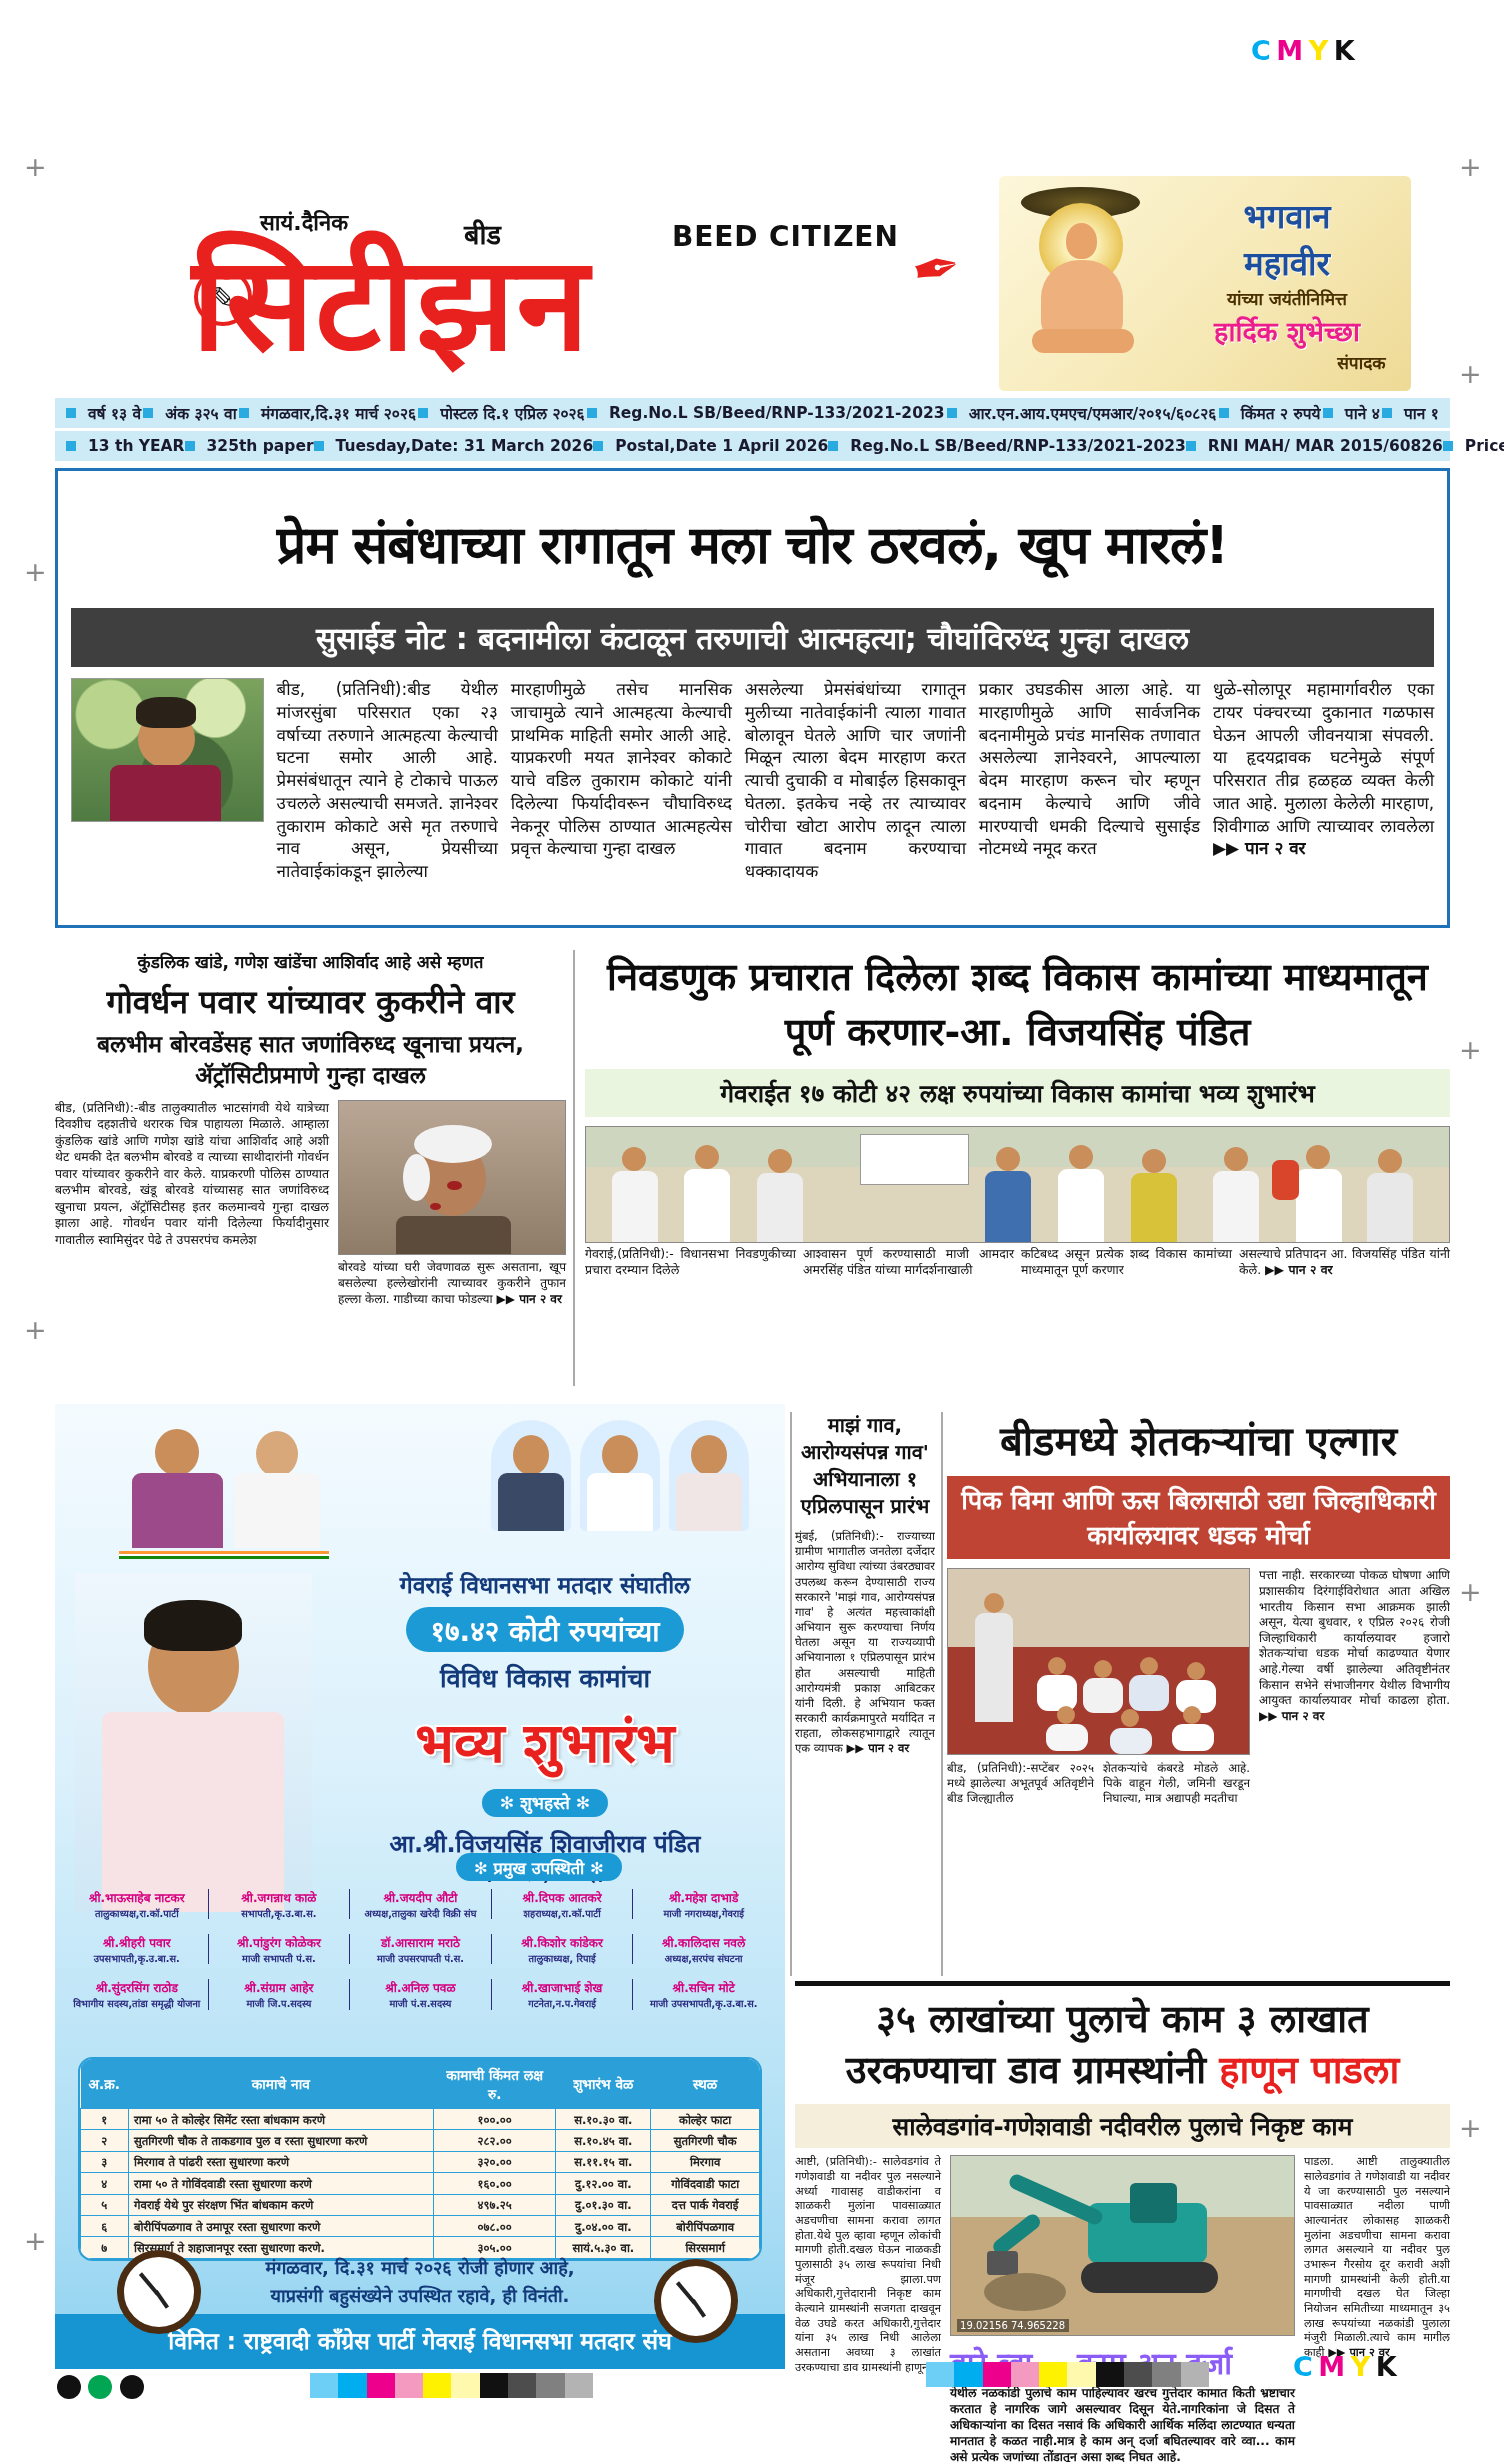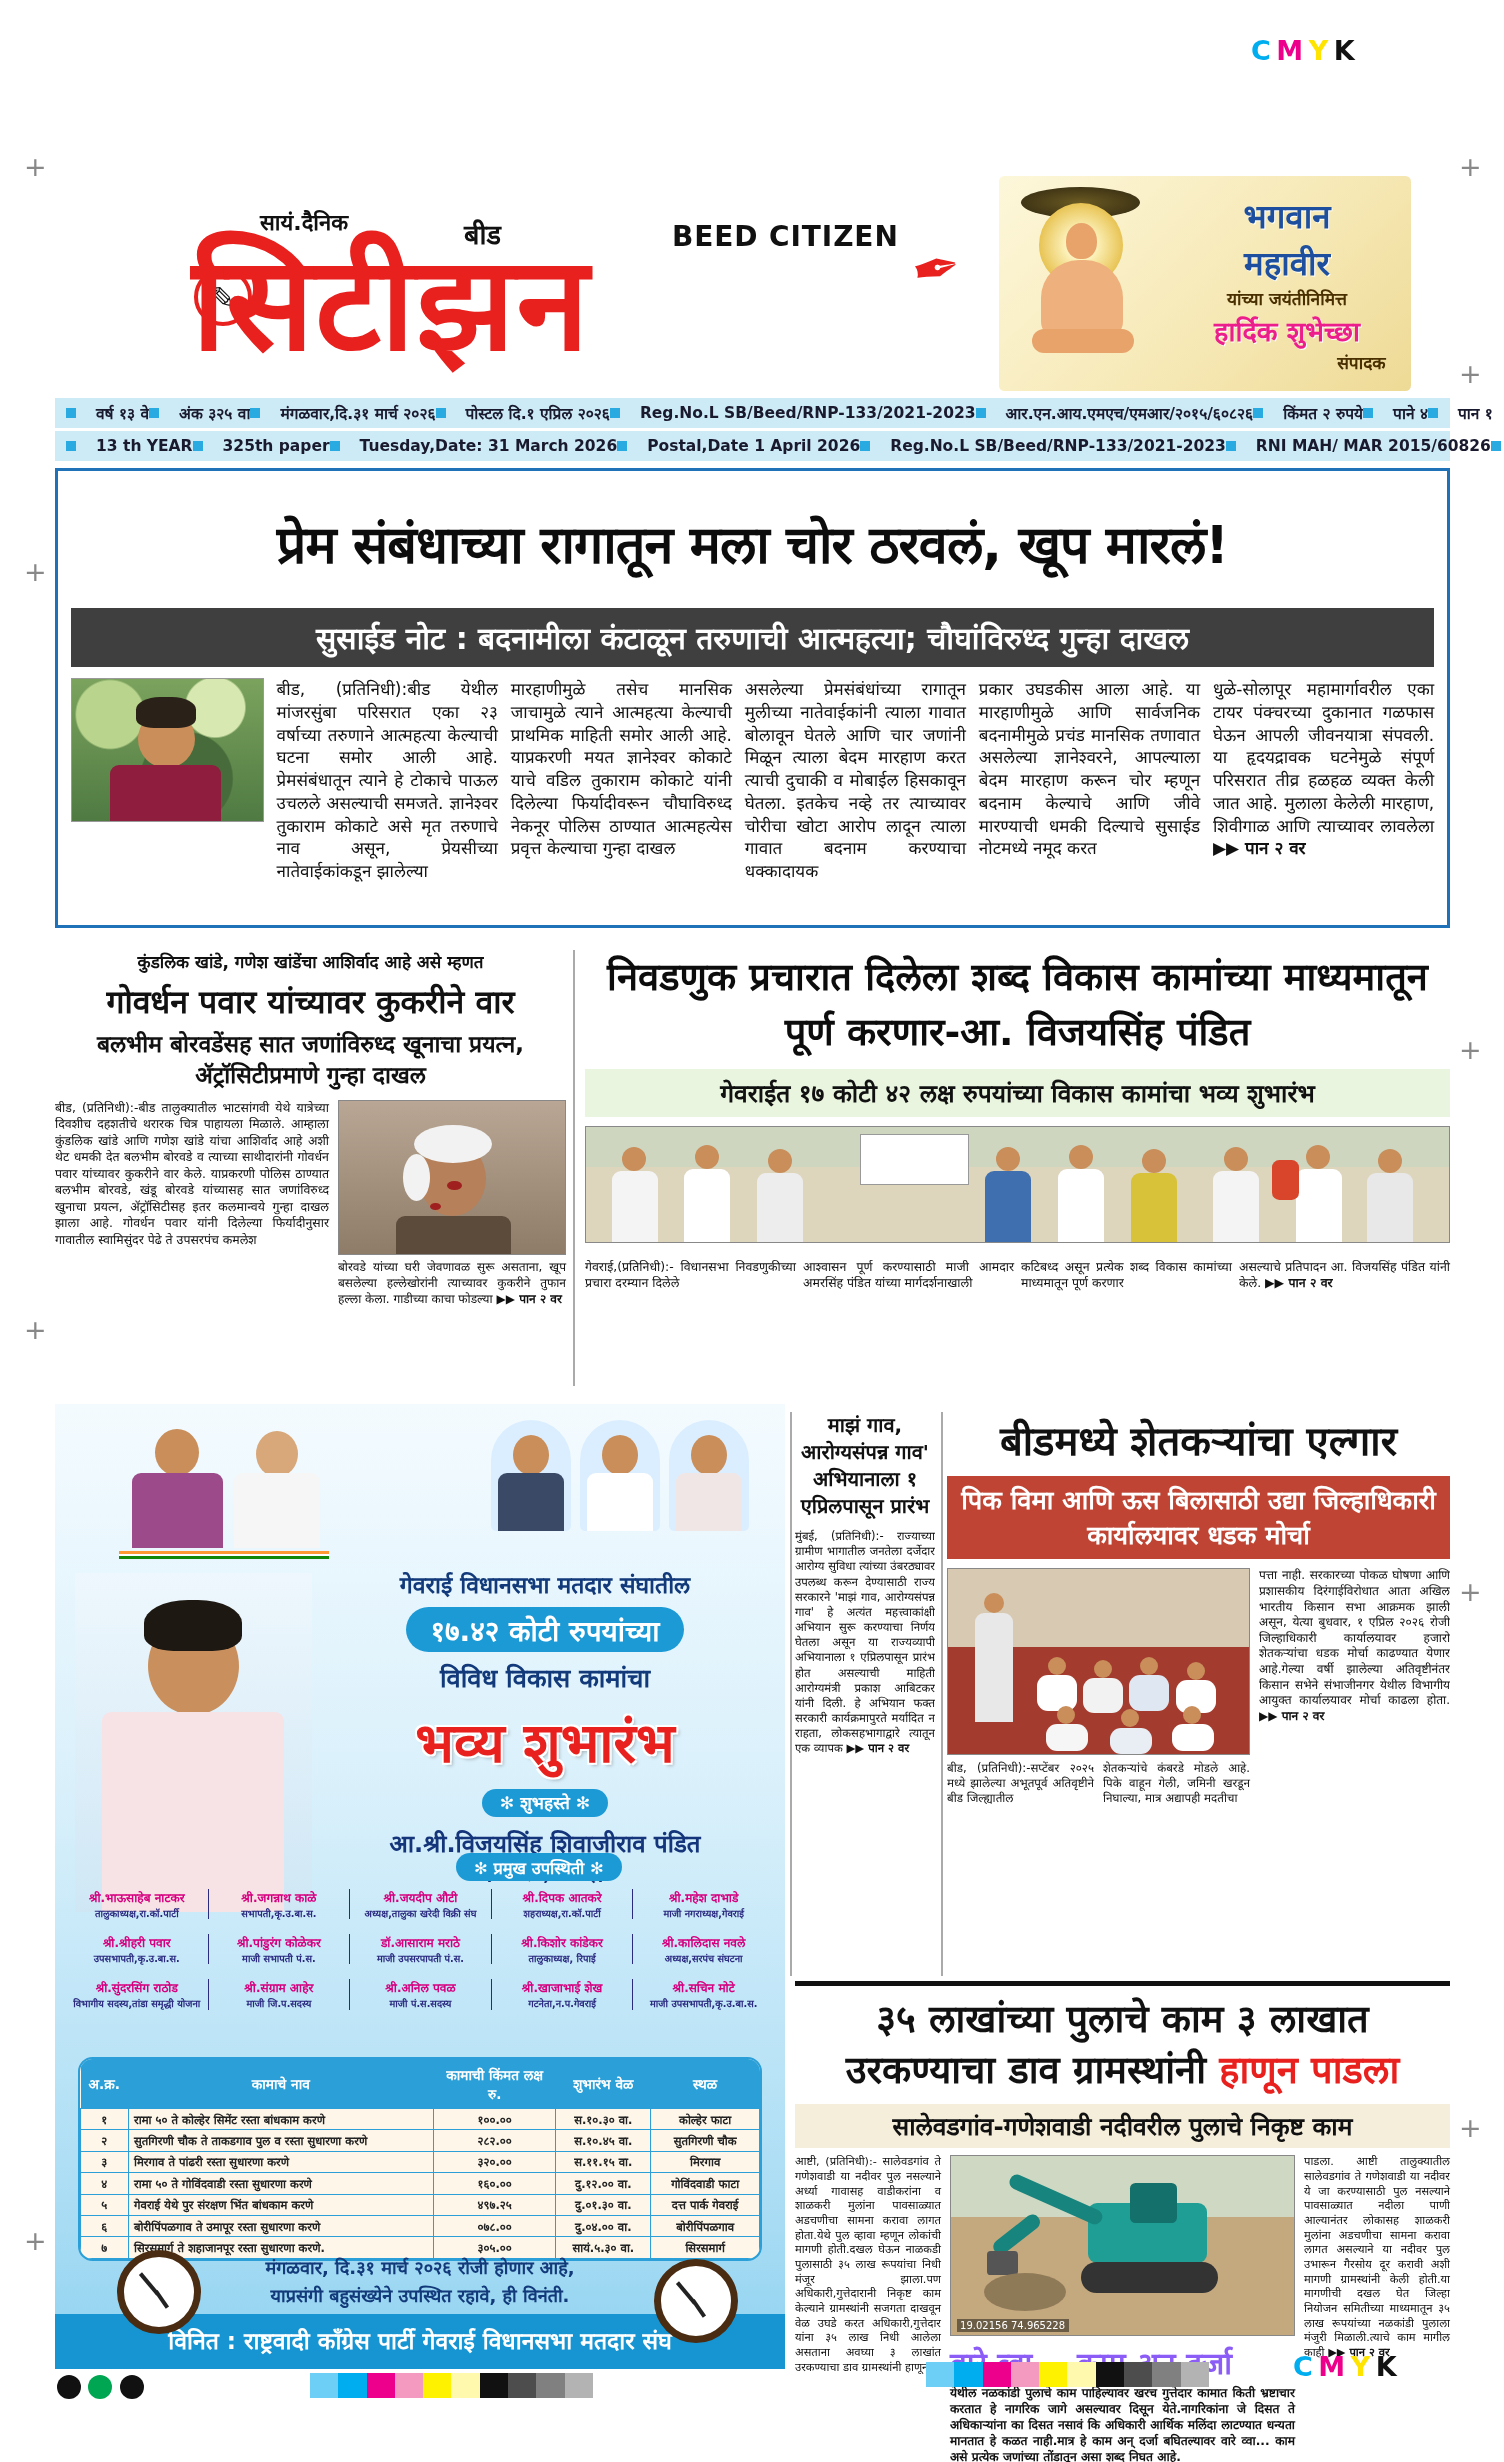--- a/index.html
+++ b/index.html
@@ -33,21 +33,21 @@
   .mv-body{position:absolute;left:42px;top:84px;width:82px;height:78px;border-radius:38px 38px 16.4px 16.4px;background:#eeb07c}
   .mv-base{position:absolute;left:33px;top:153px;width:102px;height:24px;border-radius:12.8px;background:#e8a36b}
   .mv-txt{width:58%;display:flex;flex-direction:column;justify-content:center;align-items:center;text-align:center;gap:1.8px;padding-right:9px}
   .mv-l1{font-size:33px;font-weight:900;color:#1d4f9e;text-shadow:0.9px 0.9px 0 #fff}
   .mv-l3{font-size:17.3px;font-weight:bold;color:#4a3000}
   .mv-l4{font-size:27px;font-weight:900;color:#ec1e8c;text-shadow:0.9px 0.9px 0 #fff}
   .mv-l5{font-size:17.3px;font-weight:bold;color:#4a3000;align-self:flex-end;margin-right:16.4px}
   
   .ibar{left:55px;width:1395px;height:30px;background:#cdeaf7;display:flex;align-items:center;
         justify-content:space-between;padding:0 11px;white-space:nowrap}
-  .ibar .seg{display:inline-flex;align-items:center;gap:20px}
+  .ibar .seg{display:inline-flex;align-items:center;gap:12px}
   .ibar .sq{width:10px;height:10px;background:#29abe2;display:inline-block}
   .ibar b{font-size:15.5px;font-weight:bold;color:#1a1a2e;font-style:normal}
   
   .lead{left:55px;top:468px;width:1395px;height:460px;border:3.6px solid #1f71b8;background:#fff}
   .lead-h{font-size:52px;font-weight:900;text-align:center;white-space:nowrap;letter-spacing:-0.9px;
           padding-top:35px;line-height:1.5;color:#0c0c0c}
   .lead-sub{margin:24px 12.8px 0;background:#3f3f3f;color:#fff;font-size:30px;font-weight:bold;
             text-align:center;padding:9px 3.6px;letter-spacing:0}
   .lead-body{display:flex;gap:12.8px;padding:11px 12.8px 0}
   .lead-photo{flex:none;width:193px;height:144px;position:relative;overflow:hidden;border:0.9px solid #999;
@@ -70,21 +70,21 @@
   .atk-body{width:274px;font-size:12.4px;line-height:1.33;text-align:justify}
   .atk-right{width:228px}
   .atk-photo{width:228px;height:155px;border:0.9px solid #888;position:relative;overflow:hidden;
              background:linear-gradient(#b9a694,#8f7c68)}
   .atk-cap{font-size:12px;line-height:1.3;text-align:justify;margin-top:5.5px}
   .pandit{left:585px;top:950px;width:865px}
   .pnd-h{font-size:38px;font-weight:900;text-align:center;line-height:1.45;color:#0c0c0c}
   .pnd-green{margin-top:9px;background:#e9f5df;font-size:24.6px;font-weight:bold;text-align:center;padding:7.3px 1.8px}
   .pnd-photo{margin-top:9px;width:100%;height:117px;border:0.9px solid #888;position:relative;overflow:hidden;
              background:linear-gradient(#cfd6c0 0 35%,#ded5bd 35% 100%)}
-  .pnd-caps{display:flex;gap:7px;margin-top:16px}
+  .pnd-caps{display:flex;gap:7px;margin-top:3px}
   .pnd-cap{flex:1;font-size:12.4px;line-height:1.32;text-align:justify}
   
   .bigad{left:55px;top:1404px;width:730px;height:965px;overflow:hidden;
          background:linear-gradient(180deg,#f4fbff 0%,#d9f0fb 40%,#a8dcf4 85%,#8fd2f0 100%)}
   .tricolor{position:absolute;height:8.2px;left:0;right:0;bottom:-11px;
             background:linear-gradient(#ff9933 0 33%,#fff 33% 66%,#138808 66% 100%)}
   .ad-pair{position:absolute;left:64px;top:16.4px;width:210px;height:128px}
   .ad-trio{position:absolute;right:36px;top:16.4px;display:flex;gap:9px}
   .ad-card{width:80px;height:111px;border-radius:40px 40px 5.5px 5.5px;background:#dbeeff;position:relative;overflow:hidden}
   .ad-bigphoto{position:absolute;left:20px;top:169px;width:237px;height:339px;position:absolute;overflow:hidden;

